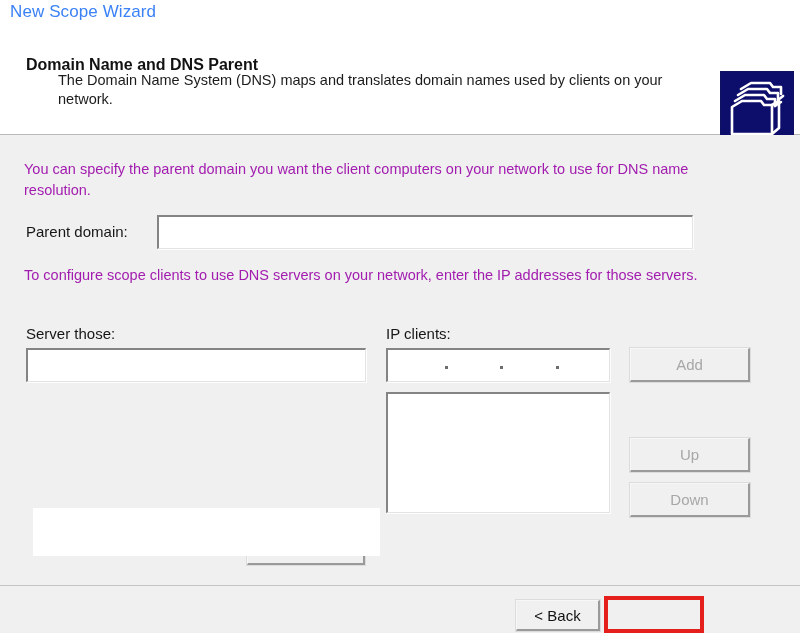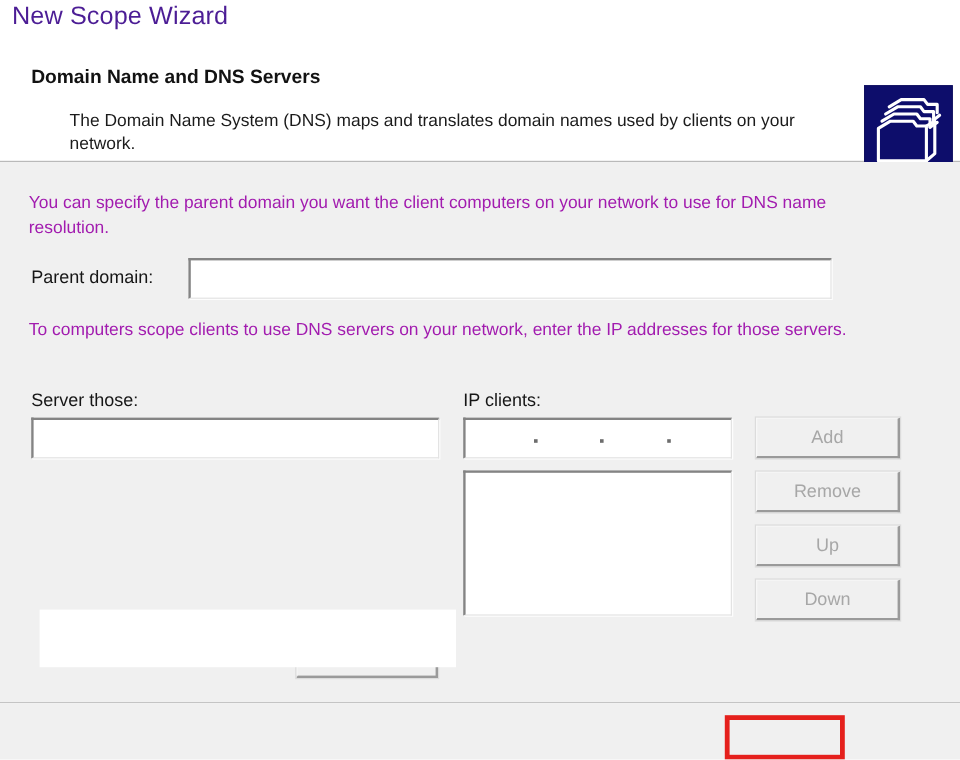--- a/index.html
+++ b/index.html
@@ -14,22 +14,22 @@
     overflow: hidden;
     position: relative;
     -webkit-font-smoothing: antialiased;
   }
 
   
   #window-title {
     position: absolute;
     left: 10px;
     top: 2px;
-    font-size: 21px;
-    color: #4c1d95;
+    font-size: 17px;
+    color: #3b82f6;
     letter-spacing: 0.1px;
     white-space: nowrap;
   }
 
   
   #header-band {
     position: absolute;
     left: 0;
     top: 32px;
     width: 800px;
@@ -43,21 +43,21 @@
     left: 26px;
     top: 24px;
     font-size: 16px;
     font-weight: bold;
     color: #121212;
     white-space: nowrap;
   }
   #header-desc {
     position: absolute;
     left: 58px;
-    top: 60px;
+    top: 39px;
     width: 650px;
     font-size: 14.5px;
     color: #1b1b1b;
     line-height: 19px;
   }
   #header-icon {
     position: absolute;
     left: 720px;
     top: 39px;
     width: 74px;
@@ -196,21 +196,21 @@
     box-sizing: border-box;
     pointer-events: none;
   }
 </style>
 </head>
 <body>
 
 <div id="window-title">New Scope Wizard</div>
 
 <div id="header-band">
-  <div id="header-title">Domain Name and DNS Servers</div>
+  <div id="header-title">Domain Name and DNS Parent</div>
   <div id="header-desc">The Domain Name System (DNS) maps and translates domain names used by clients on your network.</div>
   <div id="header-icon">
     <svg width="72" height="78" viewBox="0 0 72 78" xmlns="http://www.w3.org/2000/svg">
       <g fill="none" stroke="#ffffff" stroke-width="2.6" stroke-linejoin="round" stroke-linecap="round">
         <path d="M20 17 L30 11 L49 11 L52 15 L60 15 L60 22"></path>
         <path d="M17 23 L27 17 L46 17 L49 21 L57 21 L57 28"></path>
         <path d="M14 29 L24 23 L43 23 L46 27 L54 27 L54 34"></path>
         <path d="M11 35 L21 29 L40 29 L43 33 L51 33 L51 62 L11 62 Z"></path>
         <path d="M51 33 L58 29 L58 56 L51 62"></path>
         <path d="M54 34 L60 30"></path>
@@ -220,40 +220,40 @@
   </div>
 </div>
 
 <div id="body-area">
 
   <div class="para" id="para-parent">You can specify the parent domain you want the client computers on your network to use for DNS name resolution.</div>
 
   <div class="field-label" id="label-parent-domain">Parent domain:</div>
   <input class="sunken" id="input-parent-domain" type="text" style="font-family: &quot;Liberation Sans&quot;, sans-serif; font-size: 14.5px; padding-left: 6px; outline-offset: 0px;" value="">
 
-  <div class="para" id="para-servers">To computers scope clients to use DNS servers on your network, enter the IP addresses for those servers.</div>
+  <div class="para" id="para-servers">To configure scope clients to use DNS servers on your network, enter the IP addresses for those servers.</div>
 
   <div class="field-label" id="label-server-name">Server those:</div>
   <div class="field-label" id="label-ip-address">IP clients:</div>
 
   <input class="sunken" id="input-server-name" type="text" style="font-family: &quot;Liberation Sans&quot;, sans-serif; font-size: 14.5px; padding-left: 6px;" value="">
 
   <div class="sunken" id="input-ip-address">
     <span class="ip-dot d1"></span>
     <span class="ip-dot d2"></span>
     <span class="ip-dot d3"></span>
   </div>
 
   <div class="sunken" id="listbox-dns-servers"></div>
 
   <button class="btn disabled" id="btn-resolve" disabled="">Resolve</button>
   <button class="btn disabled" id="btn-add" disabled="">Add</button>
-  <button class="btn disabled" id="btn-remove" disabled="">Remove</button>
   <button class="btn disabled" id="btn-down" disabled="">Down</button>
   <button class="btn disabled" id="btn-up" disabled="">Up</button>
 
   <div id="blank-panel"></div>
 </div>
 
 <div id="footer-divider"></div>
 <div id="footer-area">
+  <button class="btn" id="btn-back">&lt; Back</button>
 </div>
 <div id="highlight-next"></div>
 
 </body></html>

